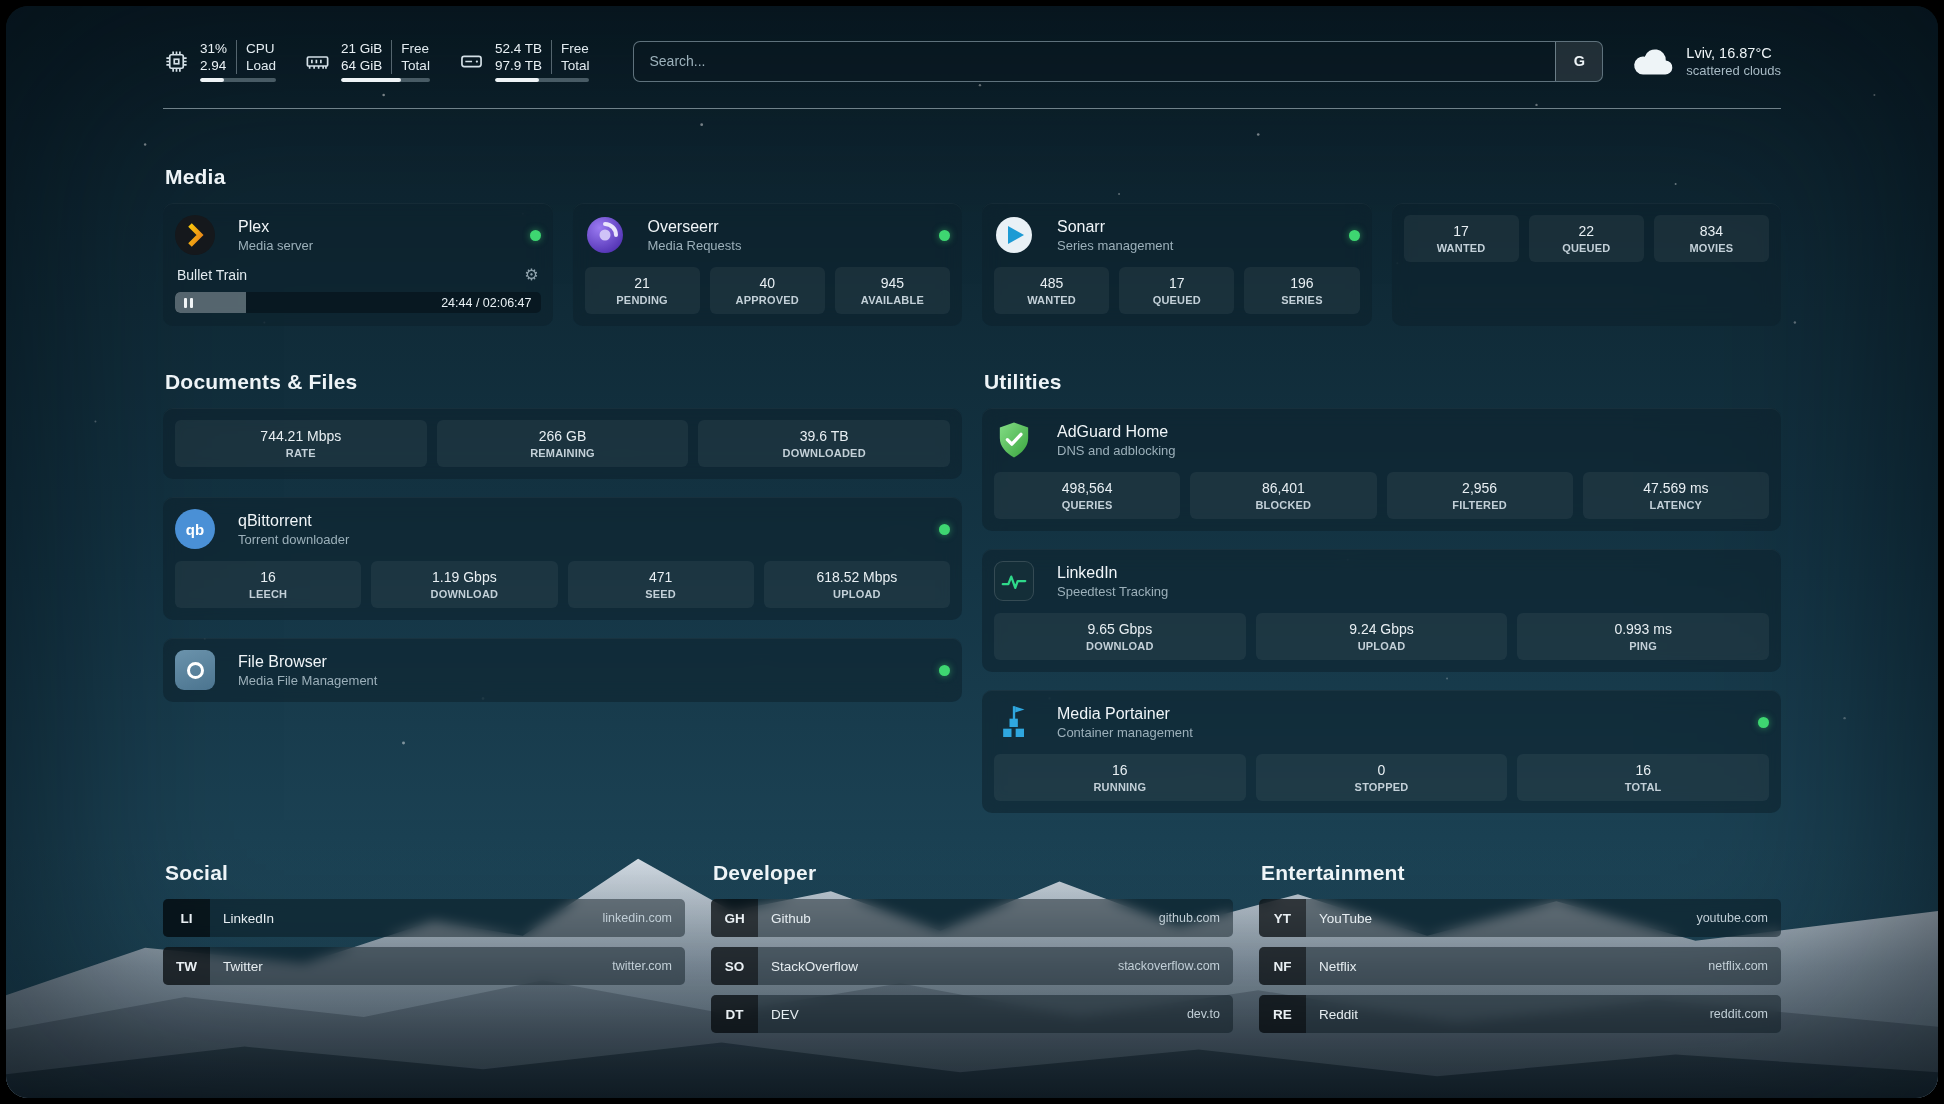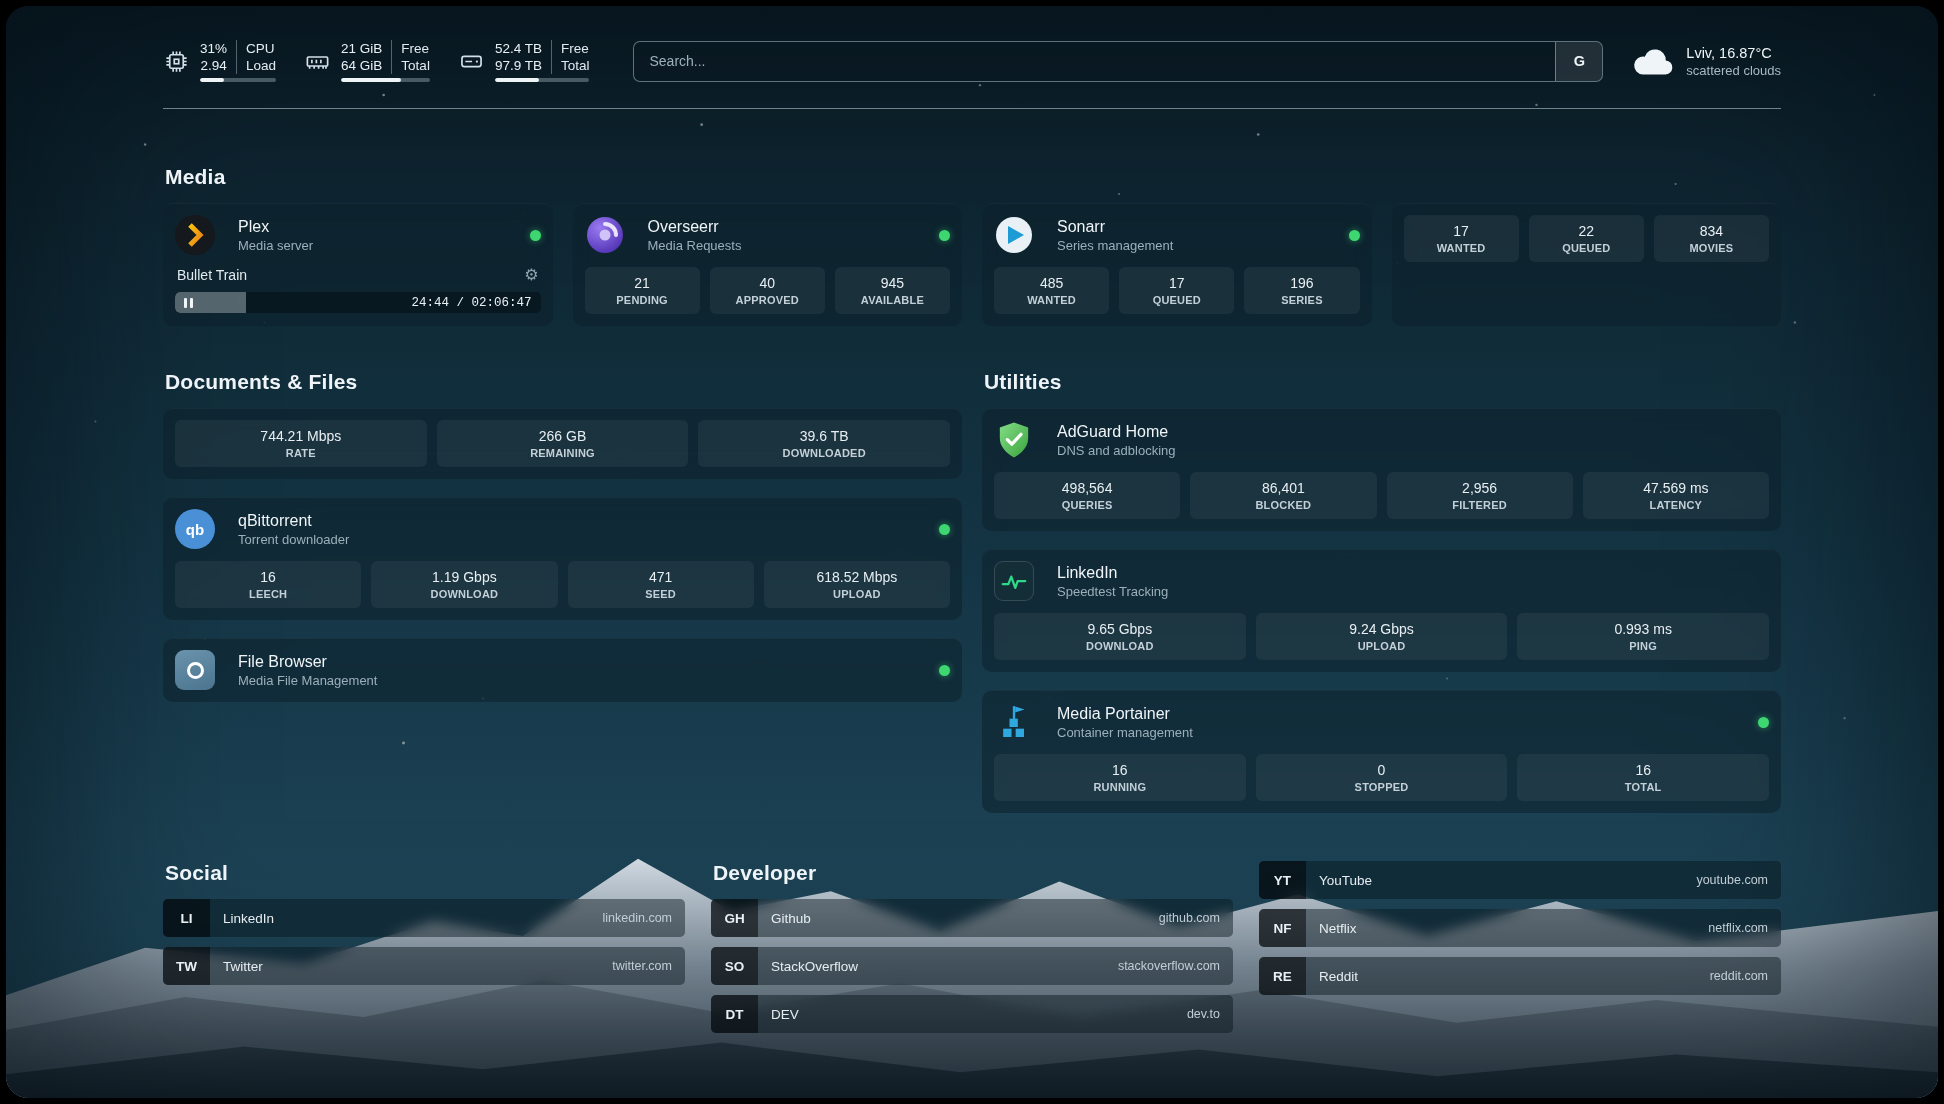--- a/index.html
+++ b/index.html
@@ -12,21 +12,21 @@
     box-shadow: inset 0 0 190px 50px rgba(0,8,14,0.5); }
   .bg{ position:absolute; left:0; bottom:0; width:100%; height:100%; display:block; }
   .content{ position:relative; width:1618px; margin:0 auto; z-index:2; }
 
   
   .topbar{ display:flex; align-items:center; gap:28px; padding-top:34px; color:#e8eff3; }
   .resource{ display:flex; align-items:center; gap:10px; }
   .res-icon{ width:27px; height:27px; color:#d4e0e7; flex:none; }
   .res-icon svg{ width:100%; height:100%; }
   .res-grid{ display:grid; grid-template-columns:auto auto; font-size:13.5px; line-height:17px; }
-  .res-val{ text-align:center; padding-right:9px; color:#eaf1f5; }
+  .res-val{ text-align:left; padding-right:9px; color:#eaf1f5; }
   .res-lab{ padding-left:9px; border-left:1px solid rgba(200,216,224,0.4); color:#e2ebf0; }
   .res-bar{ margin-top:4px; height:4px; border-radius:2px; background:rgba(150,170,180,0.45); overflow:hidden; }
   .res-fill{ height:100%; background:#eef3f6; border-radius:2px; }
 
   .search{ flex:1; max-width:1005px; margin-left:16px; height:41px; display:flex; align-items:stretch;
     background:rgba(9,24,33,0.55); border:1px solid rgba(168,190,200,0.55); border-radius:7px; overflow:hidden; }
   .search input{ flex:1; background:transparent; border:none; outline:none; padding:0 15px;
     font-size:14px; color:#e9f1f5; font-family:inherit; }
   .search input::placeholder{ color:#9cb1bb; }
   .search-btn{ width:47px; border:none; border-left:1px solid rgba(168,190,200,0.55); cursor:pointer;
@@ -64,21 +64,21 @@
 
   
   .now-playing{ display:flex; align-items:center; justify-content:space-between;
     font-size:14px; color:#e3ebf0; margin:0 2px 9px; }
   .gear{ color:#8fa2ac; font-size:16px; line-height:1; cursor:pointer; }
   .play-bar{ position:relative; height:21px; border-radius:5px; background:rgba(4,14,21,0.55); overflow:hidden; }
   .play-fill{ height:100%; background:rgba(196,210,219,0.42); border-radius:5px 0 0 5px; }
   .pause{ position:absolute; left:9px; top:50%; transform:translateY(-50%); display:flex; gap:3px; cursor:pointer; }
   .pause i{ display:block; width:3px; height:10px; background:#f1f5f7; border-radius:1px; }
   .play-time{ position:absolute; right:9px; top:50%; transform:translateY(-50%);
-    font-size:12.5px; color:#eaf1f5;font-family:Liberation Mono, monospace; }
+    font-size:12.5px; color:#eaf1f5; }
 
   .two-col{ display:grid; grid-template-columns:1fr 1fr; gap:20px; margin-top:44px; align-items:start; }
   .vstack{ display:flex; flex-direction:column; gap:18px; }
 
   
   .icon-circle{ border-radius:50%; width:40px; height:40px; display:flex; align-items:center; justify-content:center; }
   .plex-bg{ background:#15181c; }
   .nzb-bg{ background:#33a233; }
   .nzb-text{ color:#fff; font-size:9px; font-weight:700; font-style:italic; }
   .qb-bg{ background:#4a90d6; }
@@ -579,20 +579,21 @@
           <span class="bm-url">stackoverflow.com</span>
         </a>
         <a class="bm-row">
           <span class="bm-abbr">DT</span>
           <span class="bm-name">DEV</span>
           <span class="bm-url">dev.to</span>
         </a>
       </section>
 
       <section>
+        <h2 class="section-title">Entertainment</h2>
         <a class="bm-row">
           <span class="bm-abbr">YT</span>
           <span class="bm-name">YouTube</span>
           <span class="bm-url">youtube.com</span>
         </a>
         <a class="bm-row">
           <span class="bm-abbr">NF</span>
           <span class="bm-name">Netflix</span>
           <span class="bm-url">netflix.com</span>
         </a>

